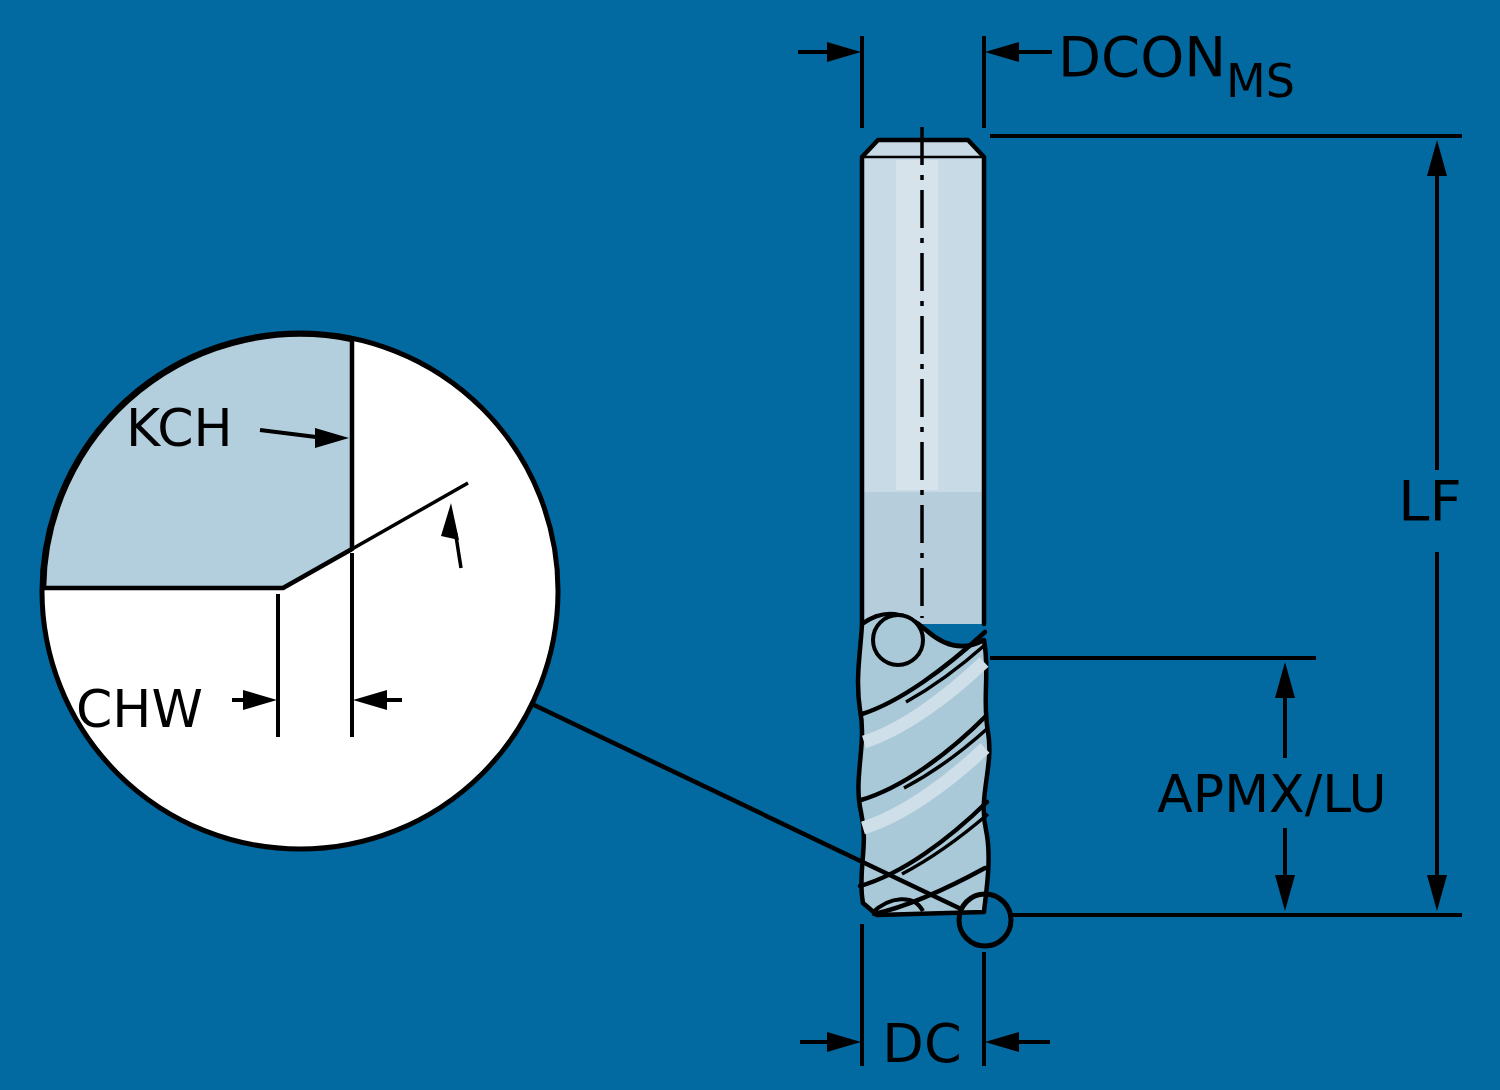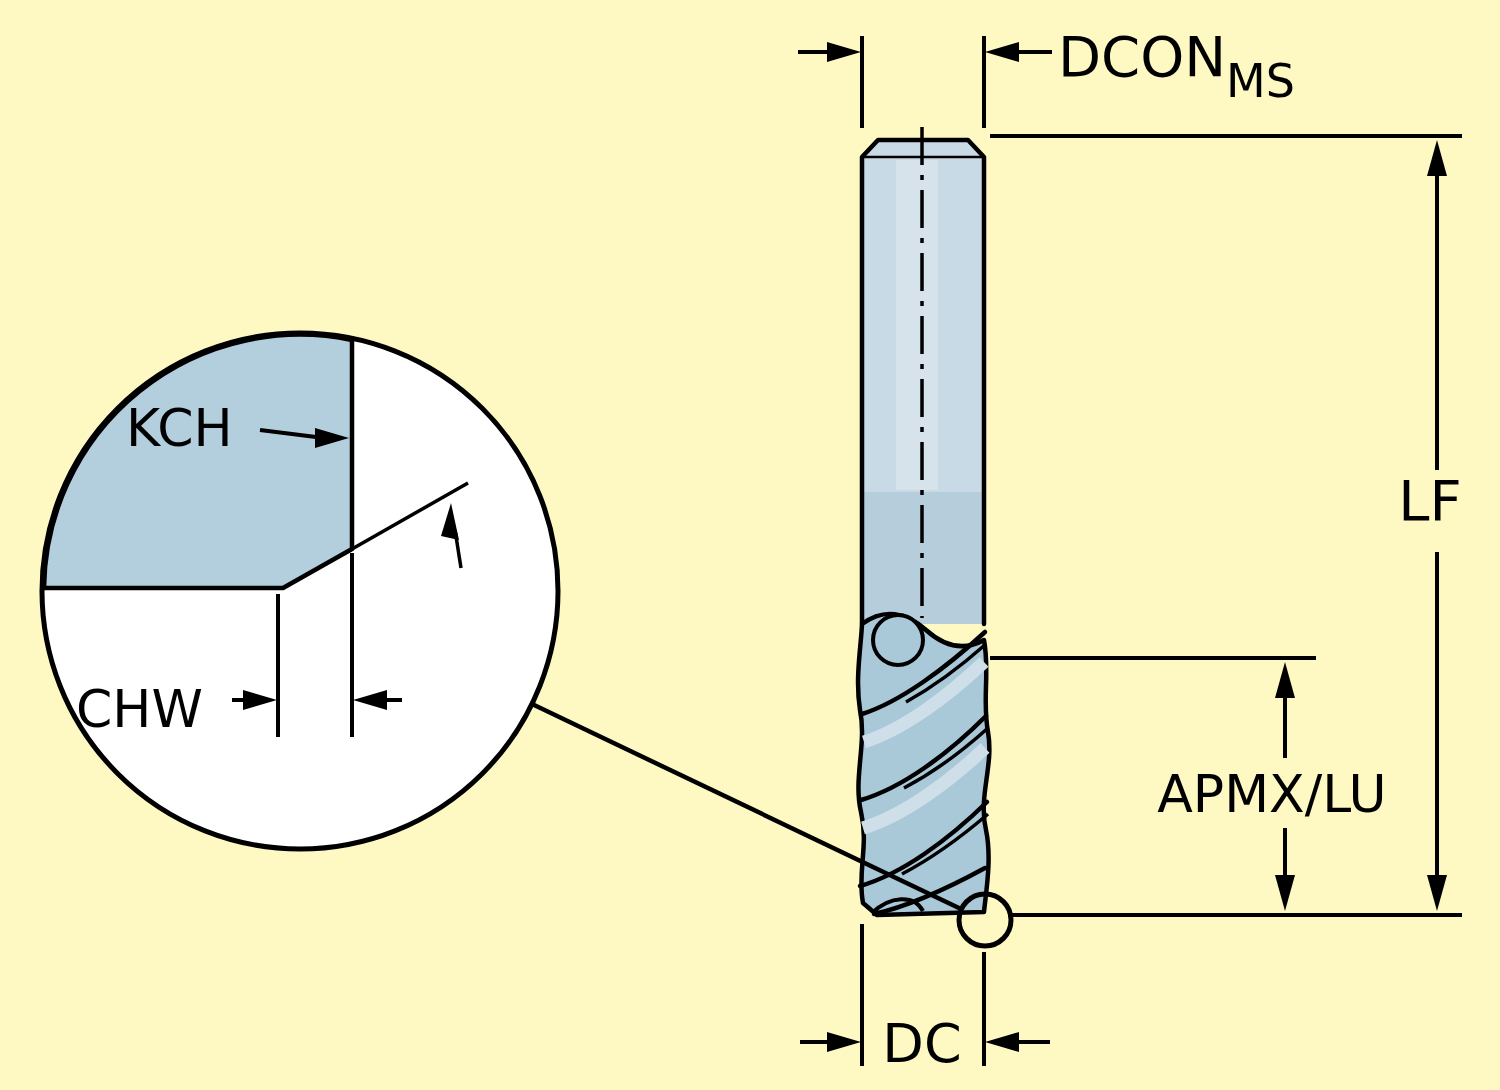--- a/index.html
+++ b/index.html
@@ -4,21 +4,21 @@
 <style>
   html, body {
     margin: 0;
     padding: 0;
     background: #ffffff;
   }
   .stage {
     position: relative;
     width: 1500px;
     height: 1090px;
-    background: #fef9c3;
+    background: #0369a1;
     overflow: hidden;
   }
   svg {
     display: block;
   }
   .dim-text {
     font-family: "DejaVu Sans", "Liberation Sans", sans-serif;
     fill: #000000;
   }
   .dline {

